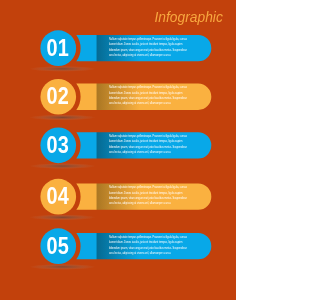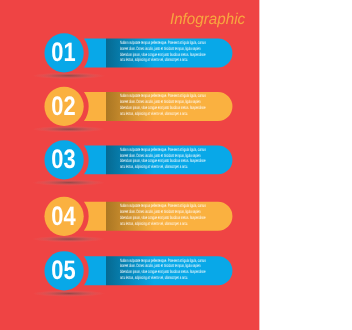--- a/index.html
+++ b/index.html
@@ -1,18 +1,18 @@
 <!DOCTYPE html>
 <html><head>
 <meta charset="utf-8">
 <title>Infographic</title>
 <style>
   html,body{margin:0;padding:0;}
   body{width:236px;height:300px;background:#ffffff;font-family:"Liberation Sans",sans-serif;overflow:hidden;}
-  #stage{position:relative;width:236px;height:300px;background:#ef4444;}
+  #stage{position:relative;width:236px;height:300px;background:#c2410c;}
   #titlesvg{position:absolute;left:0;top:0;}
   #rows{position:absolute;left:0;top:0;width:236px;height:216px;padding-left:40px;}
   .row{position:absolute;left:0;top:0;width:236px;height:300px;}
   .row > svg{position:absolute;left:0;top:0;}
   .num{position:absolute;font-weight:700;color:#fff;text-align:center;white-space:nowrap;line-height:1;}
 </style>
 </head>
 <body>
 
 <div id="stage">

